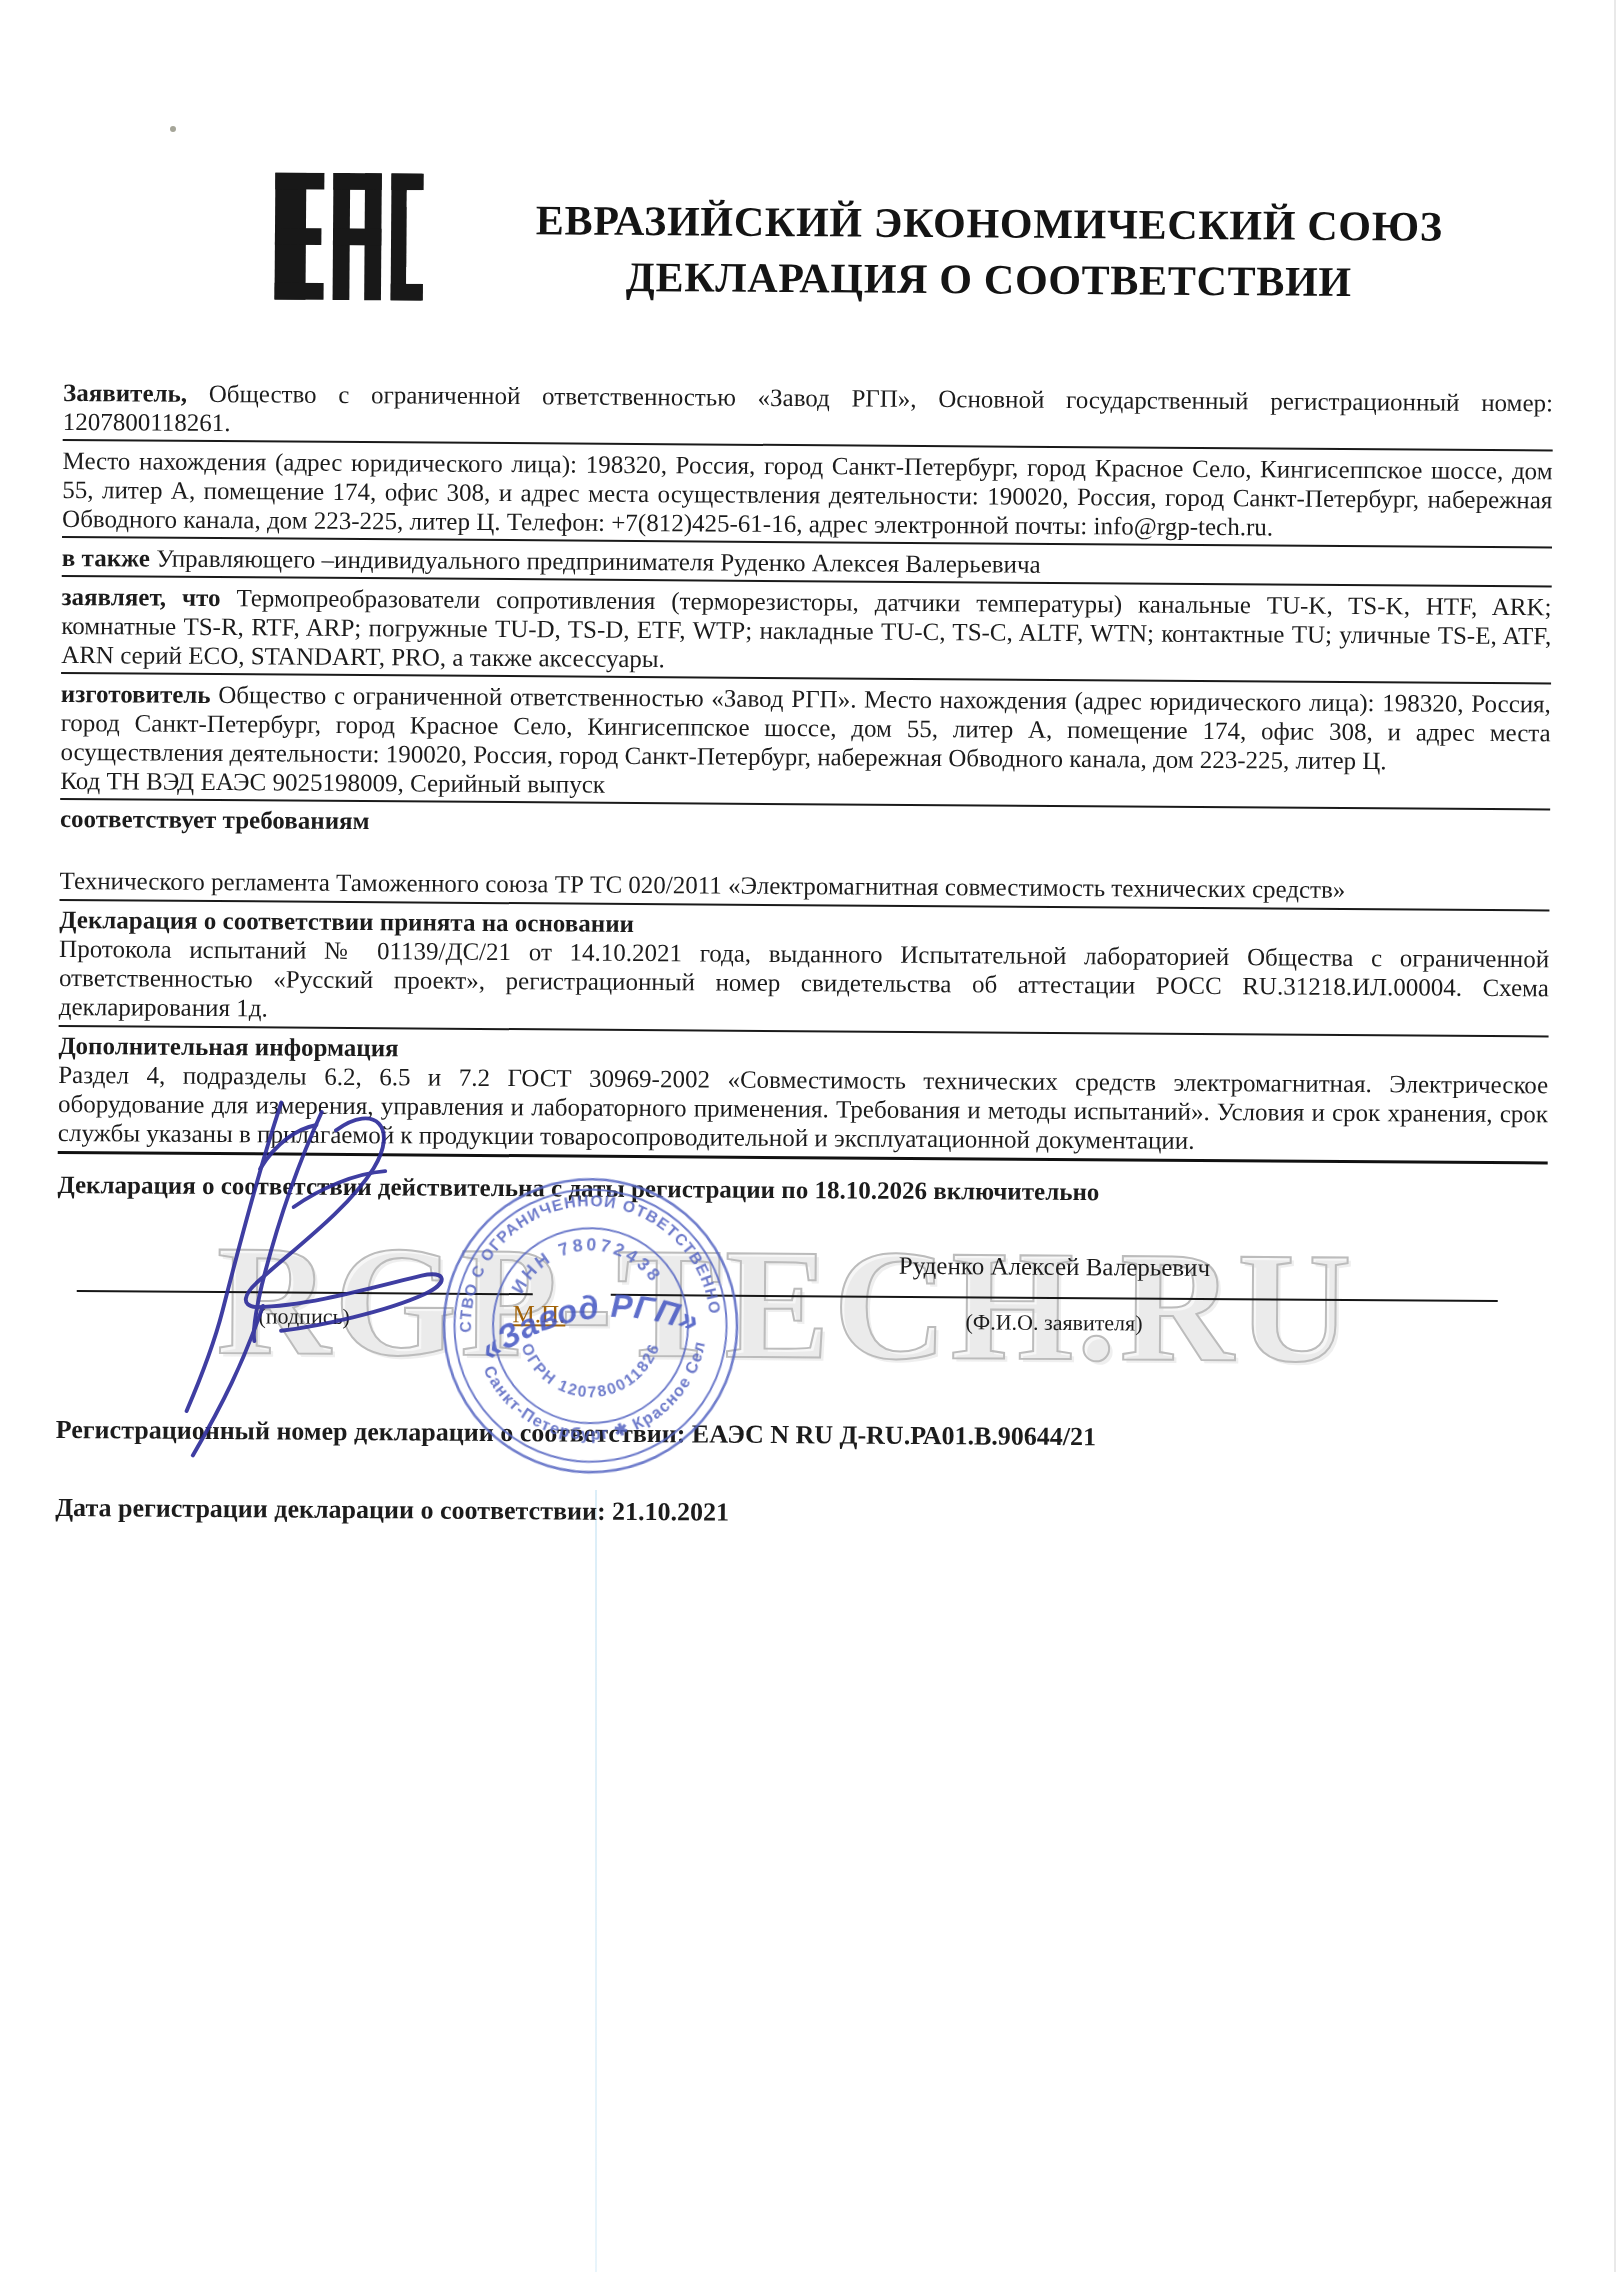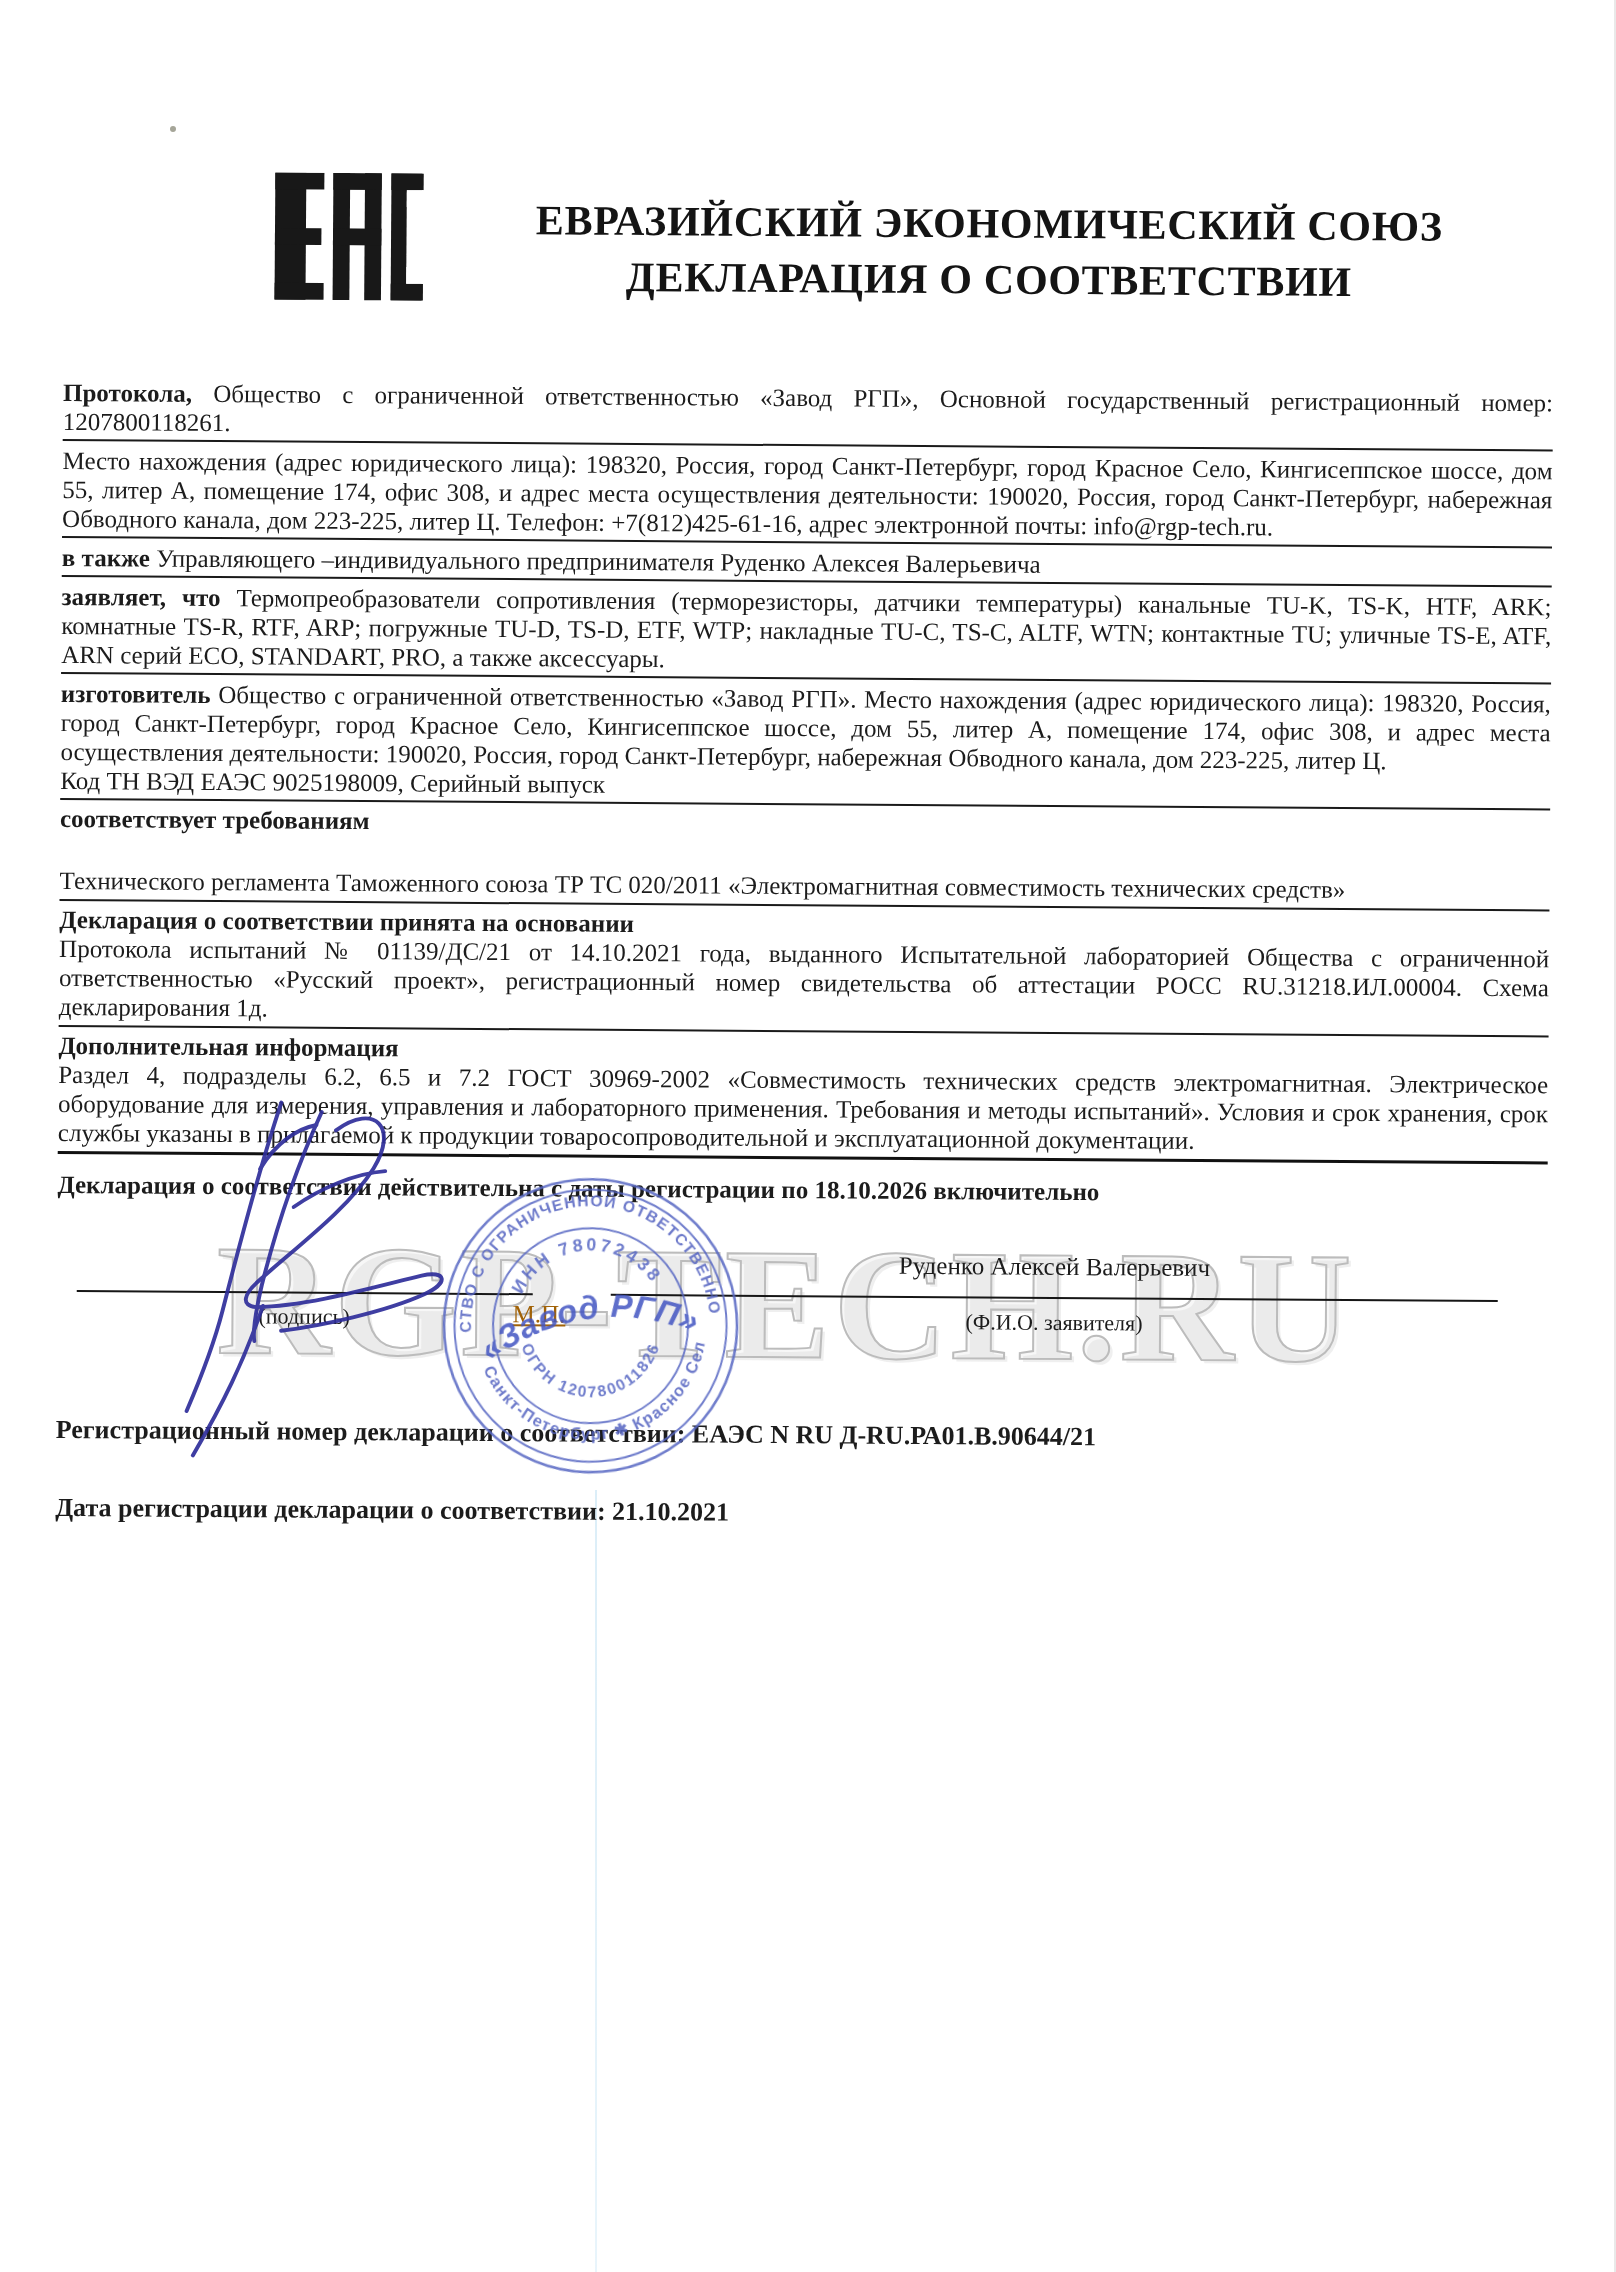--- a/index.html
+++ b/index.html
@@ -106,21 +106,21 @@
             <rect x="204" y="26" width="26" height="145" fill="#ffffff"></rect>
           </g>
         </svg>
       </div>
       <div class="titles">
         <div class="title1">ЕВРАЗИЙСКИЙ ЭКОНОМИЧЕСКИЙ СОЮЗ</div>
         <div class="title2">ДЕКЛАРАЦИЯ О СООТВЕТСТВИИ</div>
       </div>
     </div>
 
-    <p class="para rule first-para"><b class="lead">Протокола,</b> <span>Общество с ограниченной ответственностью «Завод РГП», Основной государственный регистрационный номер: 1207800118261.</span></p>
+    <p class="para rule first-para"><b class="lead">Заявитель,</b> <span>Общество с ограниченной ответственностью «Завод РГП», Основной государственный регистрационный номер: 1207800118261.</span></p>
 
     <p class="para rule"><span>Место нахождения (адрес юридического лица): 198320, Россия, город Санкт-Петербург, город Красное Село, Кингисеппское шоссе, дом 55, литер А, помещение 174, офис 308, и адрес места осуществления деятельности: 190020, Россия, город Санкт-Петербург, набережная Обводного канала, дом 223-225, литер Ц. Телефон: +7(812)425-61-16, адрес электронной почты: info@rgp-tech.ru.</span></p>
 
     <p class="para-l rule"><b class="lead">в также</b> <span>Управляющего –индивидуального предпринимателя Руденко Алексея Валерьевича</span></p>
 
     <p class="para rule"><b class="lead">заявляет, что</b> <span>Термопреобразователи сопротивления (терморезисторы, датчики температуры) канальные TU-K, TS-K, HTF, ARK; комнатные TS-R, RTF, ARP; погружные TU-D, TS-D, ETF, WTP; накладные TU-C, TS-C, ALTF, WTN; контактные TU; уличные TS-E, ATF, ARN серий ECO, STANDART, PRO, а также аксессуары.</span></p>
 
     <div class="rule">
       <p class="para"><b class="lead">изготовитель</b> <span>Общество с ограниченной ответственностью «Завод РГП». Место нахождения (адрес юридического лица): 198320, Россия, город Санкт-Петербург, город Красное Село, Кингисеппское шоссе, дом 55, литер А, помещение 174, офис 308, и адрес места осуществления деятельности: 190020, Россия, город Санкт-Петербург, набережная Обводного канала, дом 223-225, литер Ц.</span></p>
       <p class="para-l">Код ТН ВЭД ЕАЭС 9025198009, Серийный выпуск</p>

